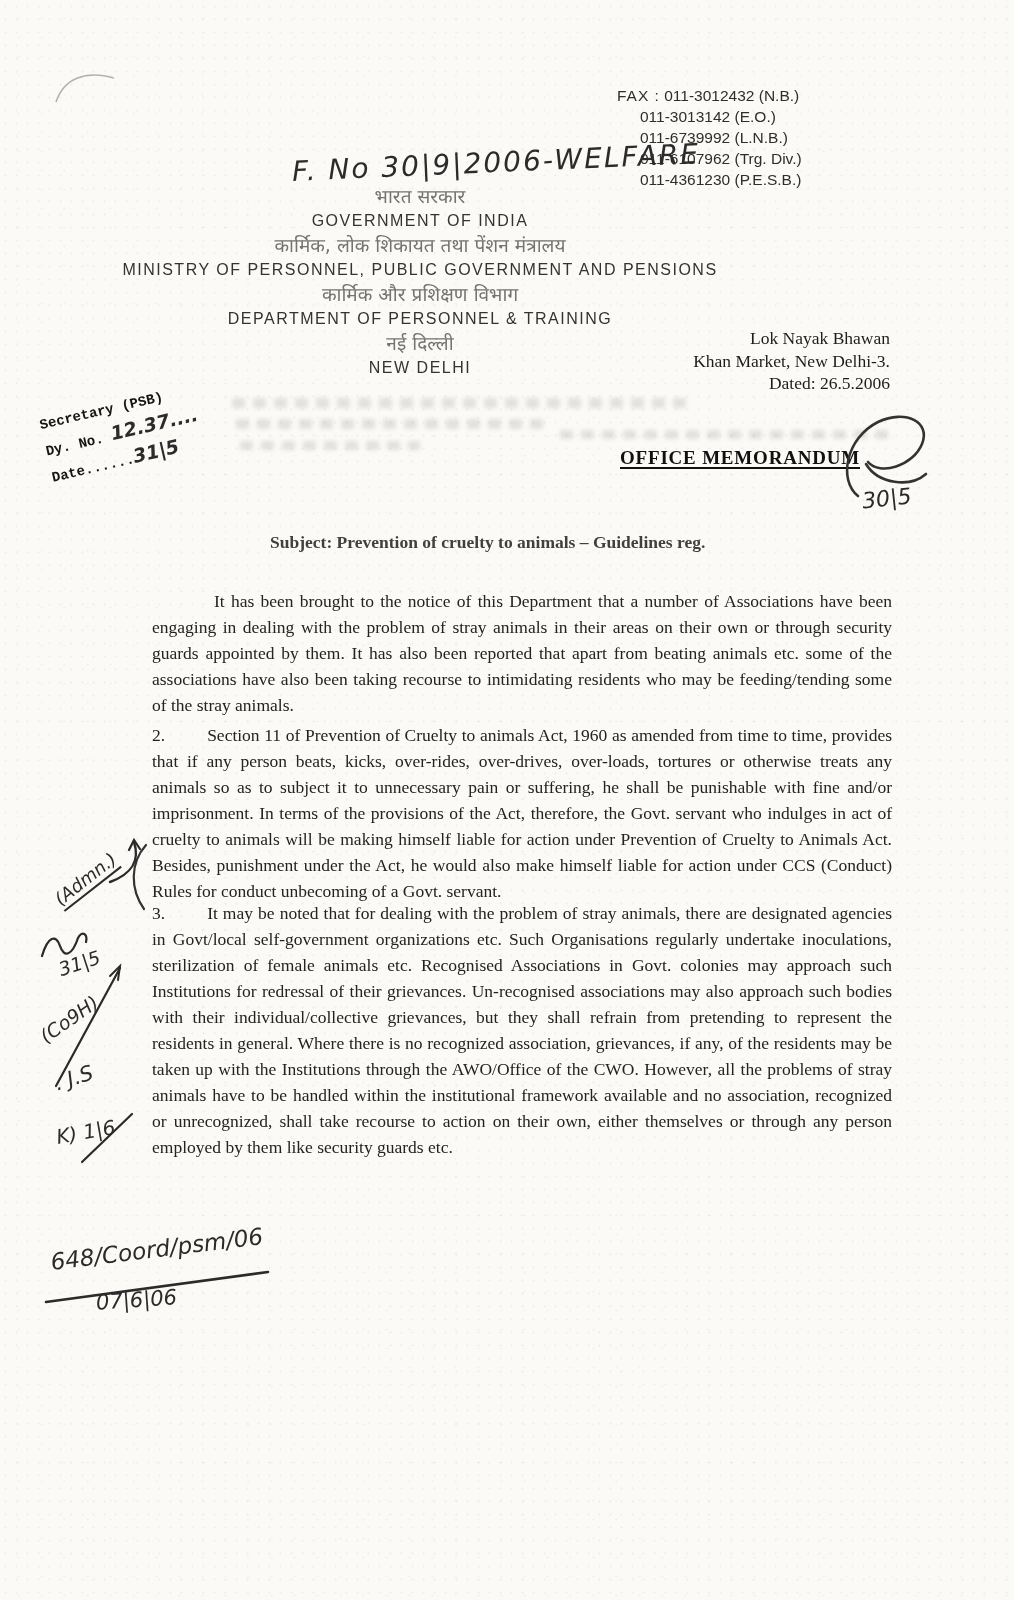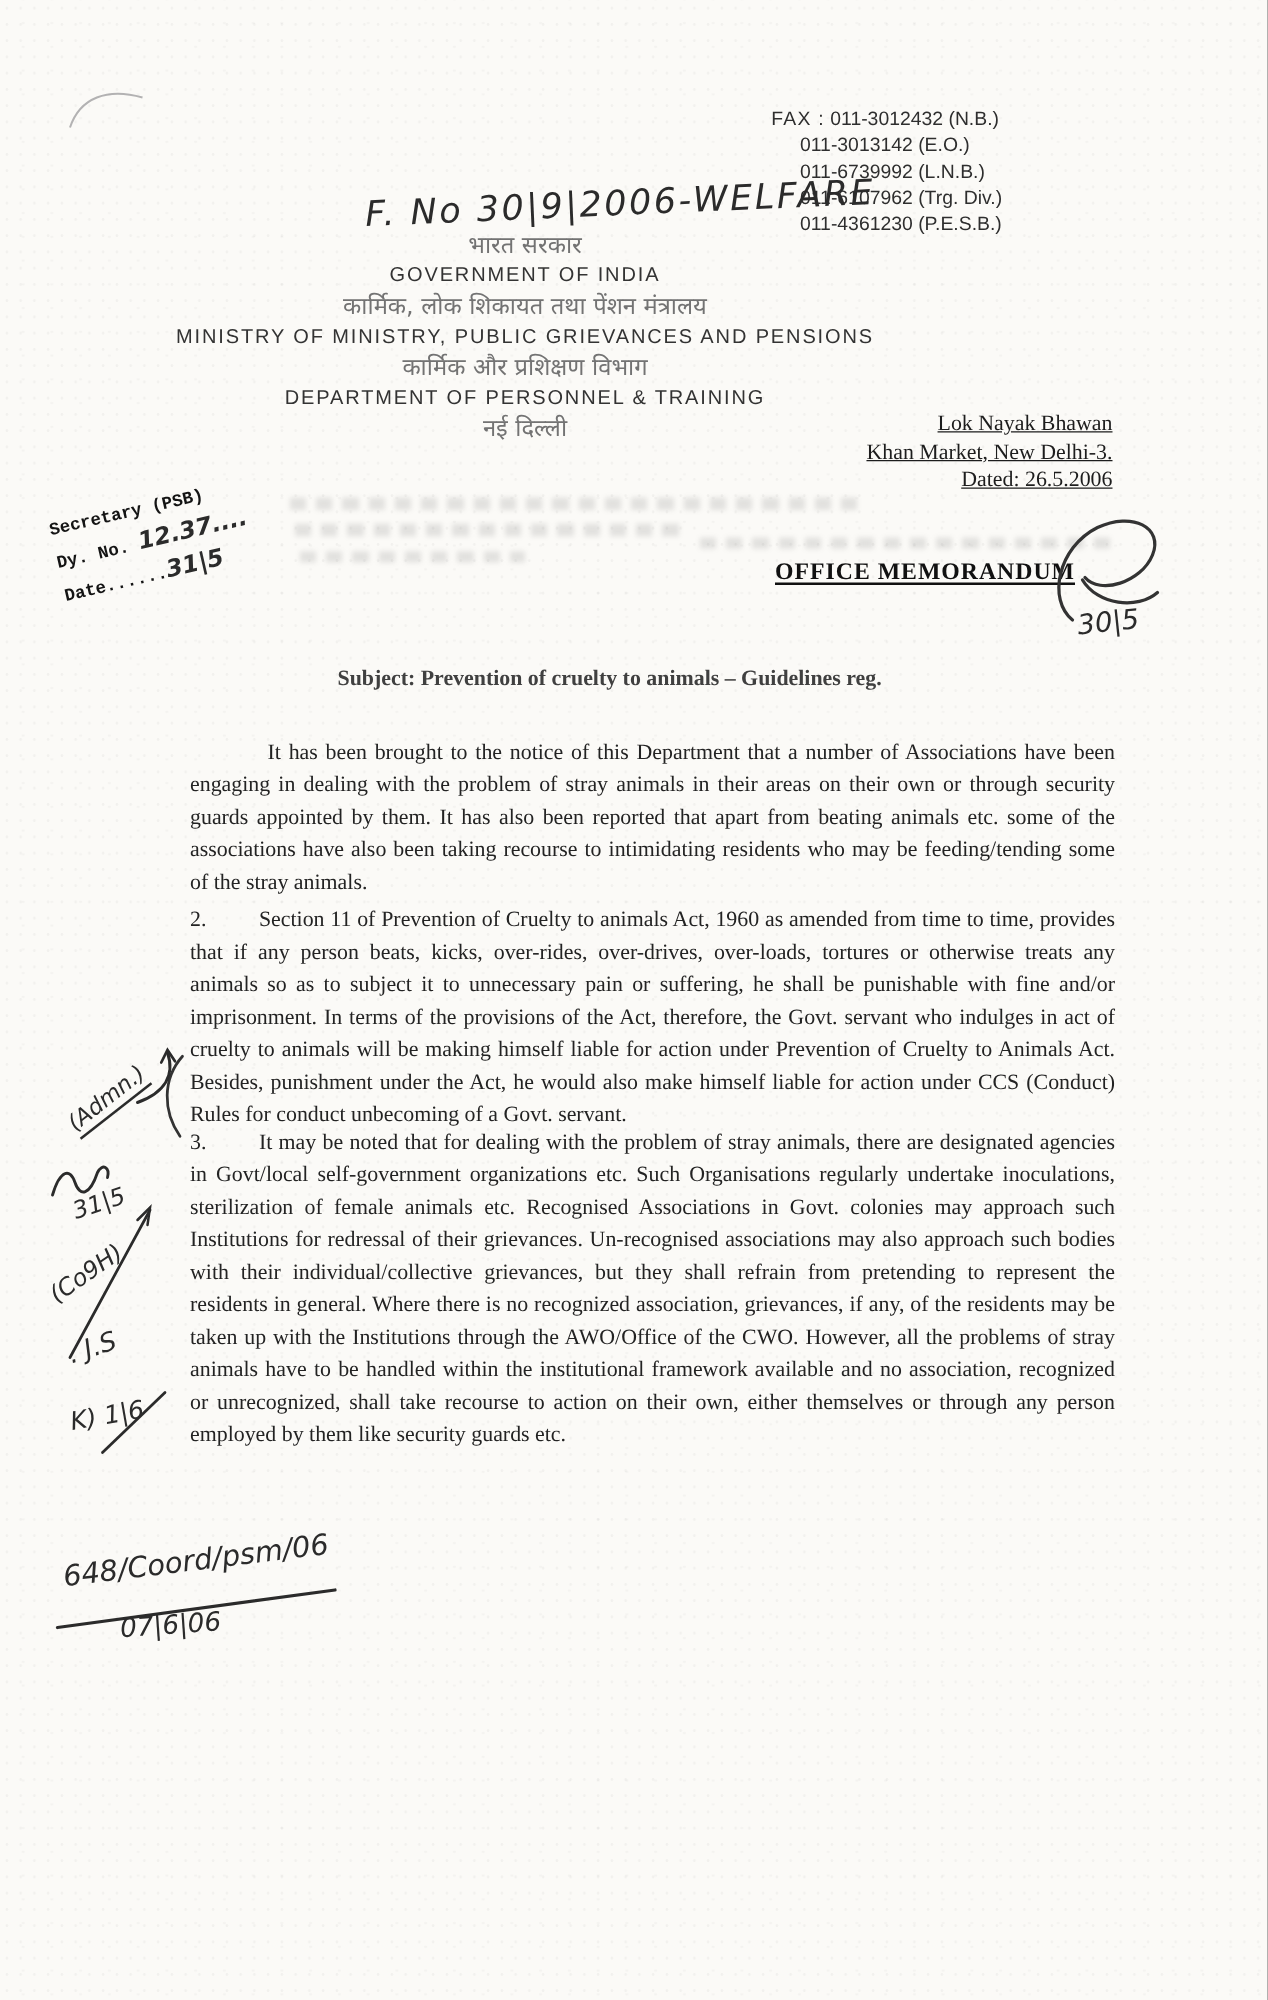--- a/index.html
+++ b/index.html
@@ -26,21 +26,21 @@
   
   .hand { font-family:"DejaVu Sans", sans-serif; font-style:italic; color:#2b2b2b; }
 
   .fileno { position:absolute; left:292px; top:146px; font-size:28px; letter-spacing:2px; transform:rotate(-2.5deg); white-space:nowrap; }
 
   
   .letterhead { position:absolute; left:70px; top:184px; width:700px; text-align:center; }
   .lh-hi { font-family:"DejaVu Sans", sans-serif; font-size:19px; line-height:24px; color:#737373; }
   .lh-en { font-family:"Liberation Sans", sans-serif; font-size:16px; line-height:25px; letter-spacing:1.5px; color:#333; }
 
-  .address { position:absolute; left:620px; top:327px; width:270px; text-align:right; font-size:17.5px; line-height:22.5px; color:#1d1d1d;text-decoration:underline; }
+  .address { position:absolute; left:620px; top:327px; width:270px; text-align:right; font-size:17.5px; line-height:22.5px; color:#1d1d1d; }
 
   
   .stamp { position:absolute; left:44px; top:395px; transform:rotate(-13deg); font-family:"Liberation Mono", monospace; font-weight:bold; font-size:14px; line-height:24px; color:#141414; white-space:nowrap; }
   .stamp .hand { font-size:19px; font-weight:bold; }
 
   .memo-title { position:absolute; left:160px; top:447px; width:700px; text-align:right; }
   .memo-title span { font-weight:bold; font-size:19px; letter-spacing:0.8px; text-decoration:underline; text-decoration-thickness:2.2px; text-underline-offset:3px; color:#111; }
 
   .sig-mark { position:absolute; left:836px; top:414px; }
   .sig-date { position:absolute; left:862px; top:486px; font-size:22px; transform:rotate(-6deg); }
@@ -83,24 +83,25 @@
     <div class="fax-row fax-indent">011-6107962  (Trg. Div.)</div>
     <div class="fax-row fax-indent">011-4361230  (P.E.S.B.)</div>
   </div>
 
   <div class="hand fileno">F. No  30|9|2006-WELFARE</div>
 
   <div class="letterhead">
     <div class="lh-hi">भारत सरकार</div>
     <div class="lh-en">GOVERNMENT OF INDIA</div>
     <div class="lh-hi">कार्मिक, लोक शिकायत तथा पेंशन मंत्रालय</div>
-    <div class="lh-en">MINISTRY OF MINISTRY, PUBLIC GRIEVANCES AND PENSIONS</div>
+    <div class="lh-en">MINISTRY OF PERSONNEL, PUBLIC GOVERNMENT AND PENSIONS</div>
     <div class="lh-hi">कार्मिक और प्रशिक्षण विभाग</div>
     <div class="lh-en">DEPARTMENT OF PERSONNEL &amp; TRAINING</div>
     <div class="lh-hi">नई दिल्ली</div>
+    <div class="lh-en">NEW DELHI</div>
   </div>
 
   <div class="address">
     <div>Lok Nayak Bhawan</div>
     <div>Khan Market, New Delhi-3.</div>
     <div>Dated: 26.5.2006</div>
   </div>
 
   <div class="stamp">
     <div>Secretary (PSB)</div>

